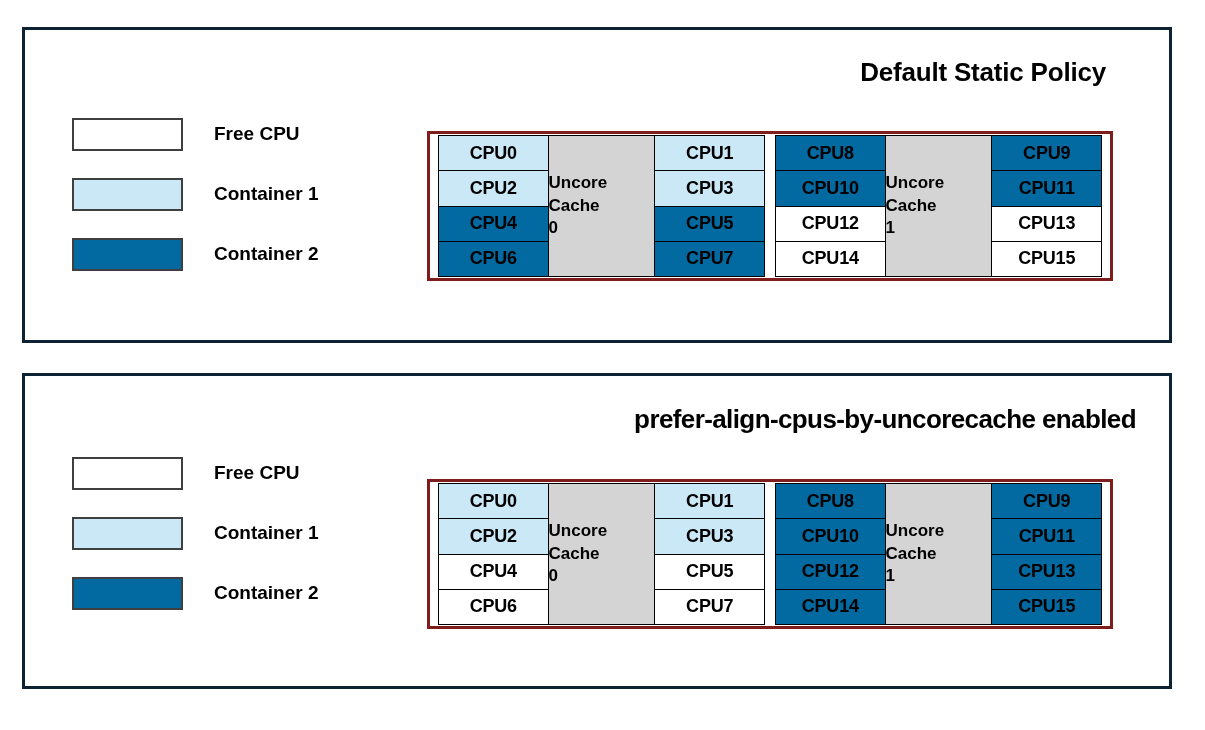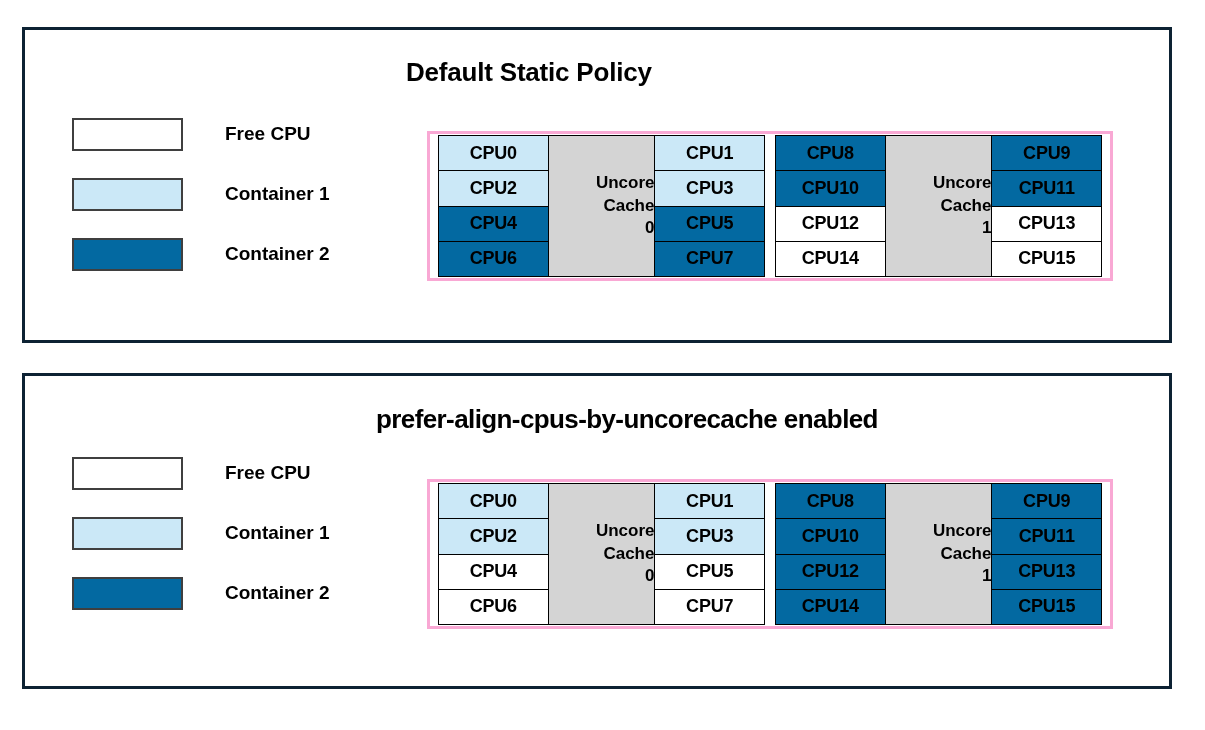--- a/index.html
+++ b/index.html
@@ -21,21 +21,21 @@
     width: 1150px;
     border: 3px solid #0d2233;
     box-sizing: border-box;
     background: #ffffff;
   }
   #panel-static { top: 27px;  height: 316px; }
   #panel-prefer { top: 373px; height: 316px; }
 
   .panel-title {
     position: absolute;
-    text-align: left;
+    text-align: right;
     font-weight: bold;
     color: #000000;
     white-space: nowrap;
   }
   #title-static {
     top: 57px;
     left: 406px;
     width: 700px;
     font-size: 26px;
     letter-spacing: -0.2px;
@@ -64,31 +64,31 @@
   }
   .legend-swatch {
     width: 111px;
     height: 33px;
     border: 2px solid #3f3f3f;
     box-sizing: border-box;
     flex: 0 0 auto;
     margin-left: 22px;
   }
   .legend-label {
-    margin-left: 42px;
+    margin-left: 31px;
     font-size: 19px;
     font-weight: bold;
     color: #000000;
     white-space: nowrap;
   }
 
   
   .cpu-diagram {
     position: absolute;
-    border: 3px solid #f9a8d4;
+    border: 3px solid #7f1d1d;
     box-sizing: border-box;
     background: #ffffff;
     padding: 1px 8px;
     display: flex;
     gap: 10px;
   }
   #cpu-diagram-static { left: 427px; top: 131px; width: 686px; height: 150px; }
   #cpu-diagram-prefer { left: 427px; top: 479px; width: 686px; height: 150px; }
 
   .uncore-group {
@@ -102,21 +102,21 @@
     flex-direction: column;
     flex: 0 0 33.4%;
   }
   .cache-col {
     flex: 1 1 auto;
     background: #d4d4d4;
     border-left: 1px solid #000000;
     border-right: 1px solid #000000;
     display: flex;
     flex-direction: column;
-    align-items: flex-end;
+    align-items: flex-start;
     justify-content: center;
     font-size: 17px;
     font-weight: bold;
     color: #000000;
     line-height: 1.32;
     box-sizing: border-box;
   }
   .cache-col .cache-line { display: block; }
 
   .cpu-cell {

